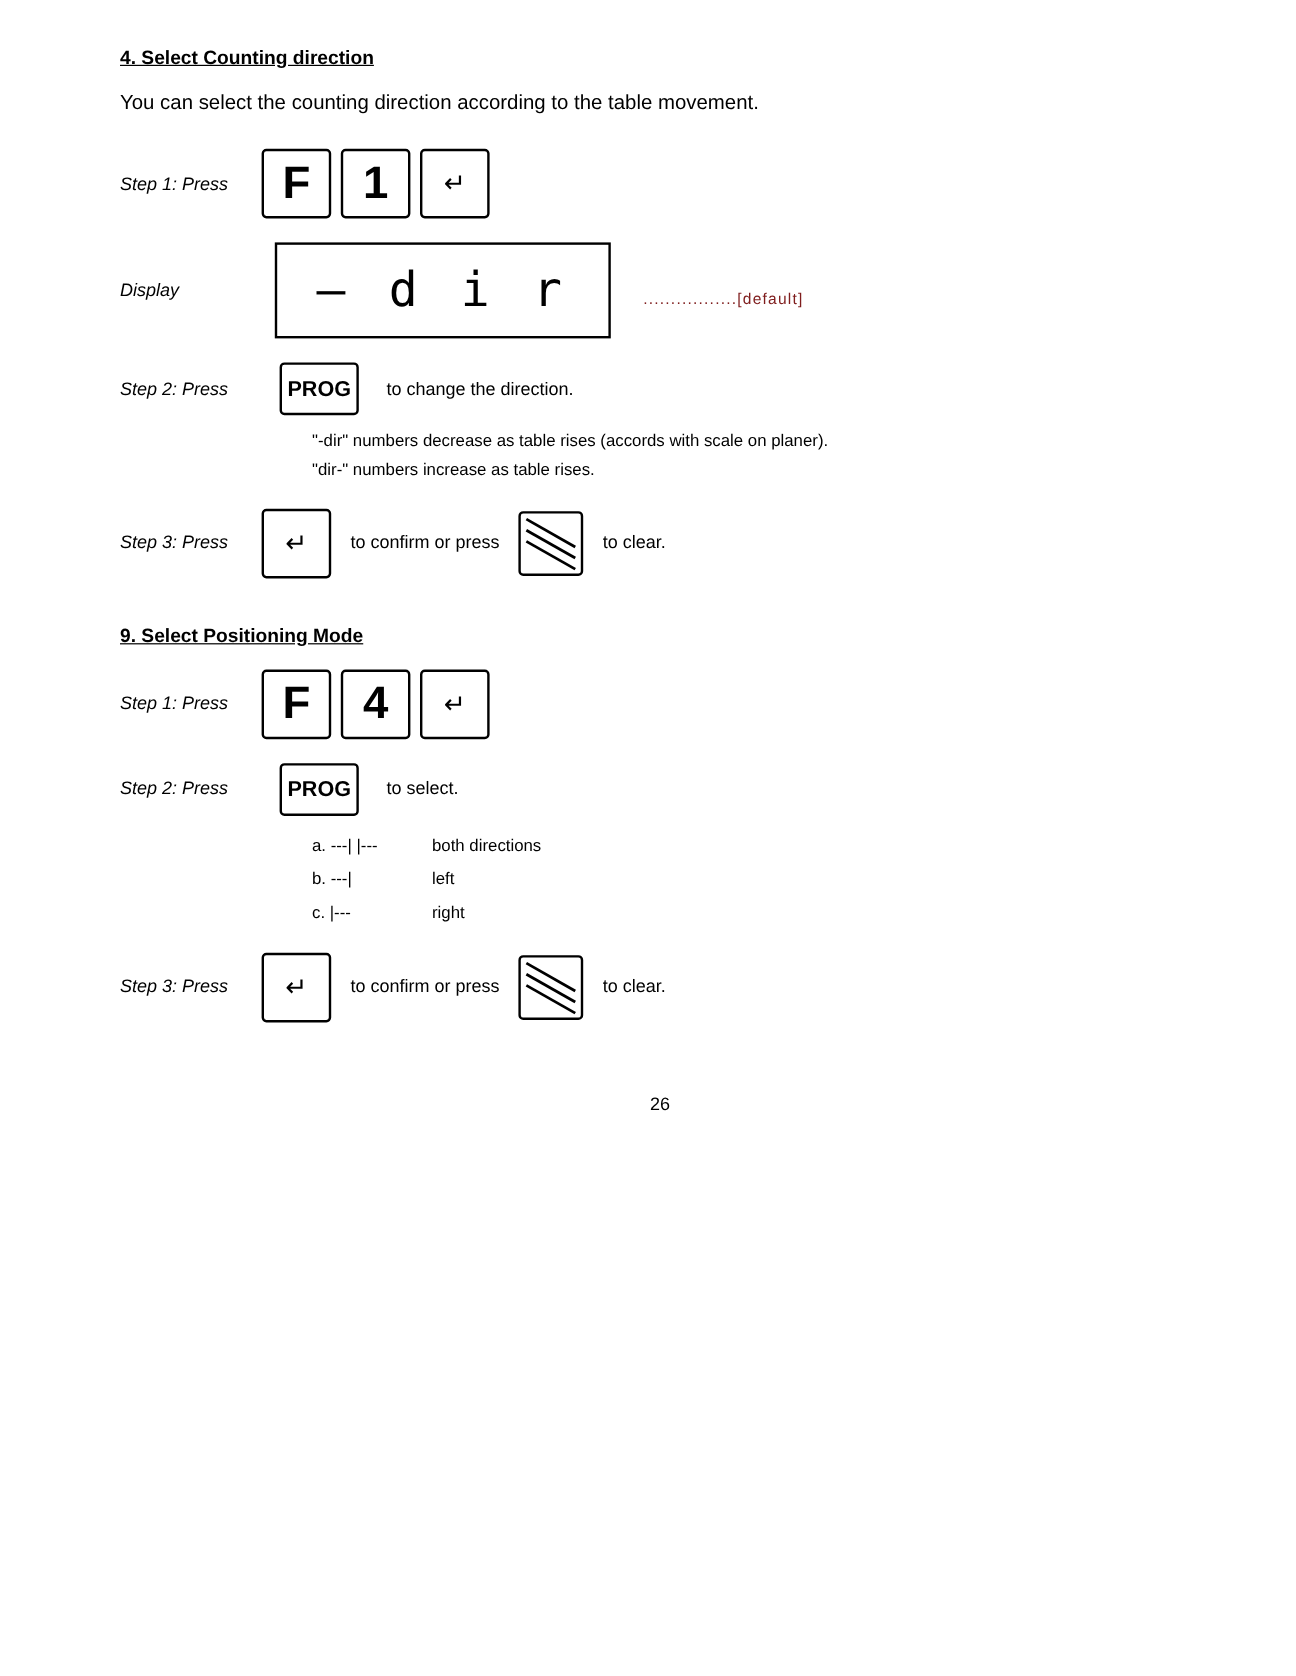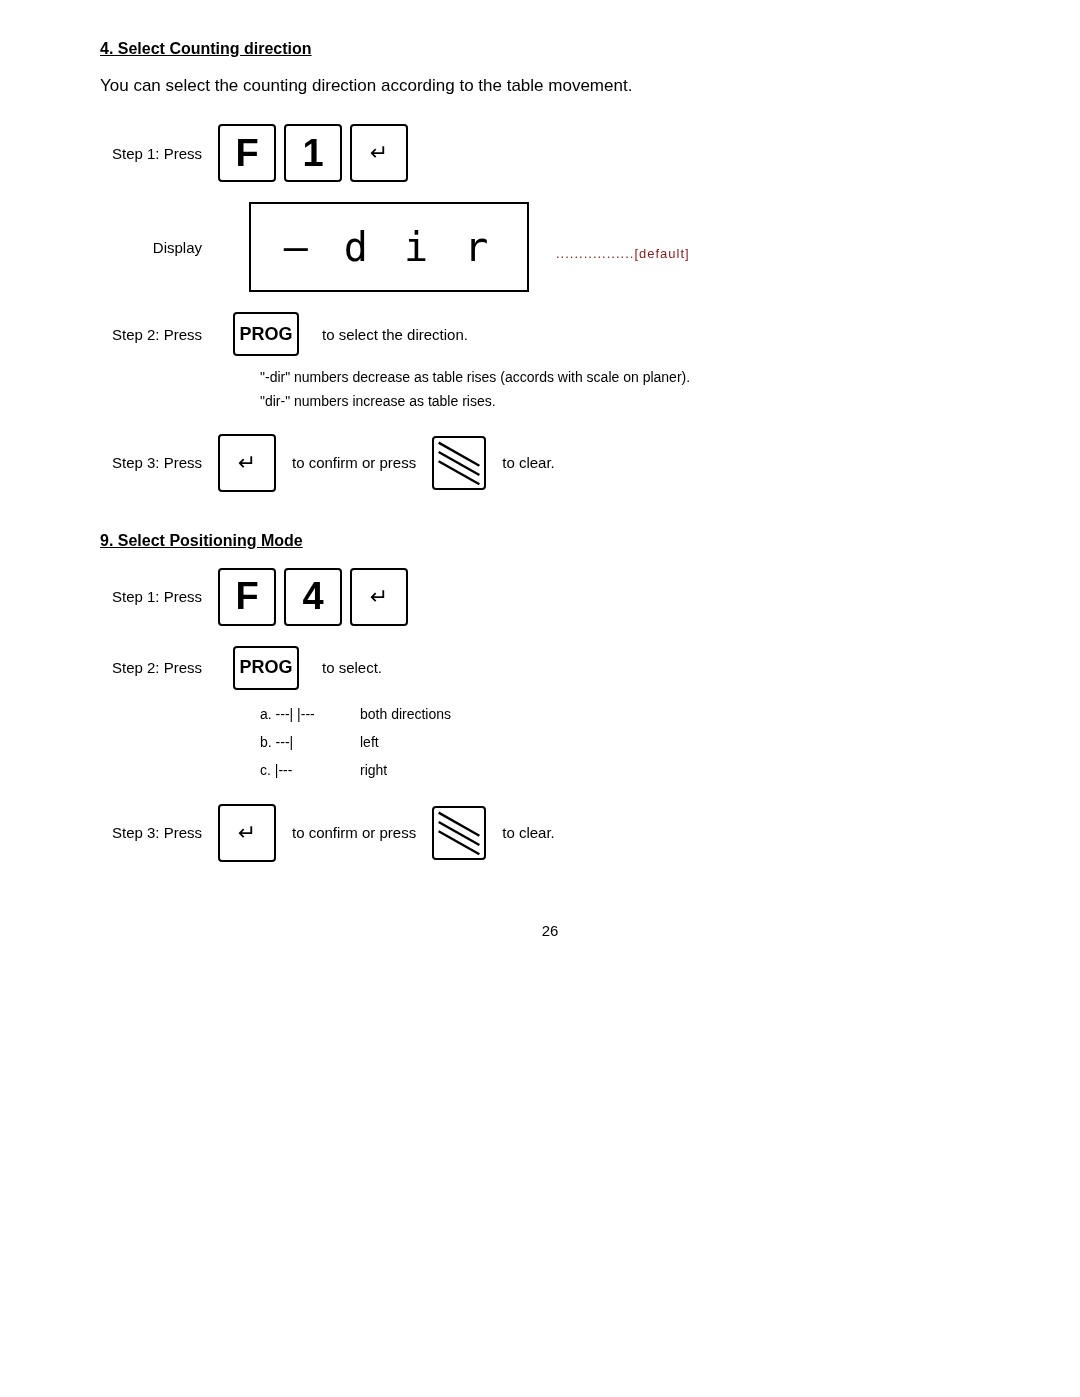--- a/index.html
+++ b/index.html
@@ -29,22 +29,22 @@
     .step-row {
       display: flex;
       align-items: center;
       margin-bottom: 20px;
       gap: 8px;
     }
 
     .step-label {
       font-size: 15px;
       min-width: 110px;
-      text-align: right;
       padding-right: 8px;
+      font-style: italic;
     }
 
     .key-box {
       border: 2px solid #000;
       border-radius: 4px;
       min-width: 54px;
       min-height: 54px;
       display: flex;
       align-items: center;
       justify-content: center;
@@ -68,28 +68,27 @@
     .key-box.prog-key {
       font-size: 18px;
       font-weight: bold;
       min-width: 66px;
       min-height: 44px;
     }
 
     .display-box {
       border: 2px solid #000;
       min-width: 280px;
-      height: 90px;
+      height: 80px;
       display: flex;
       align-items: center;
       justify-content: center;
       font-size: 40px;
       font-family: monospace;
       letter-spacing: 6px;
-      margin-left: 20px;
     }
 
     .display-row {
       display: flex;
       align-items: center;
       margin-bottom: 8px;
       gap: 19px;
     }
 
     .dots-default {
@@ -193,21 +192,21 @@
     <span class="dots-default">.................[default]</span>
   </div>
 
   <div style="margin-bottom:20px;"></div>
 
   <div class="step2-row">
     <span class="step-label">Step 2:  Press</span>
     <div class="key-box prog-key">
       <span>PROG</span>
     </div>
-    <span>to select the direction.</span>
+    <span>to change the direction.</span>
   </div>
 
   <div class="indent-notes">
     <div>"-dir"   numbers decrease as table rises (accords with scale on planer).</div>
     <div>"dir-"   numbers increase as table rises.</div>
   </div>
 
   <div class="step-row">
     <span class="step-label">Step 3:  Press</span>
     <div class="key-box enter-key">

